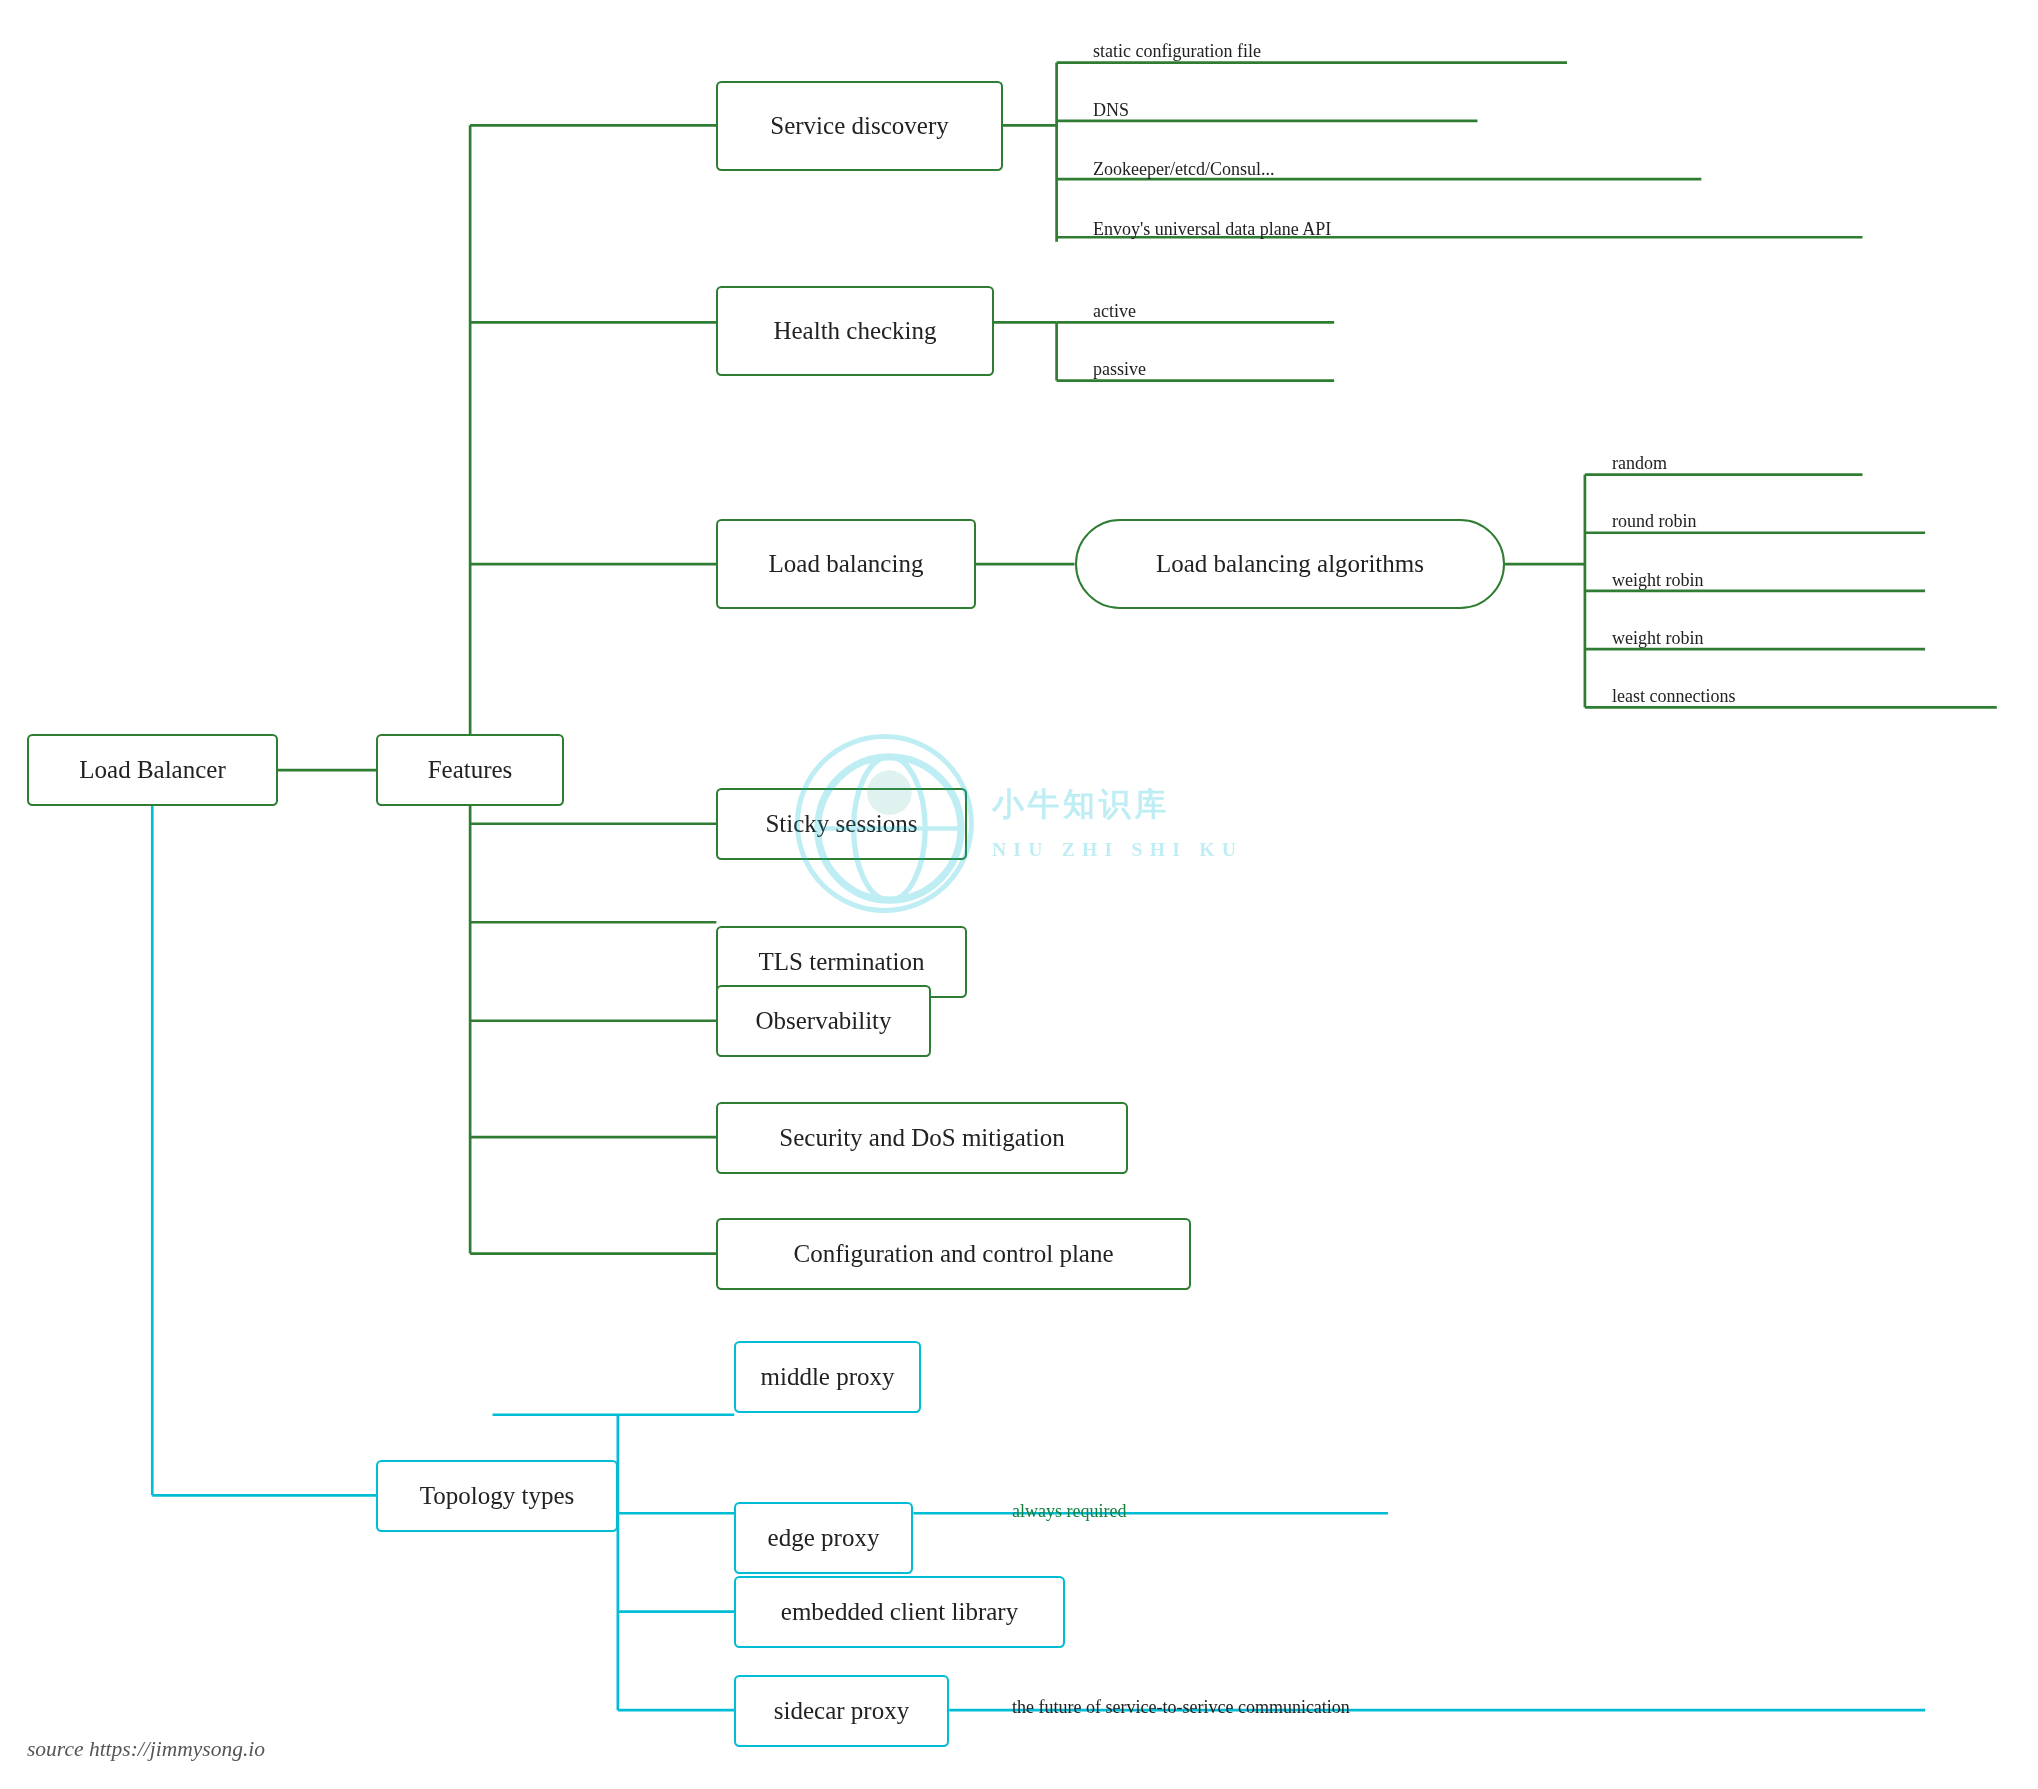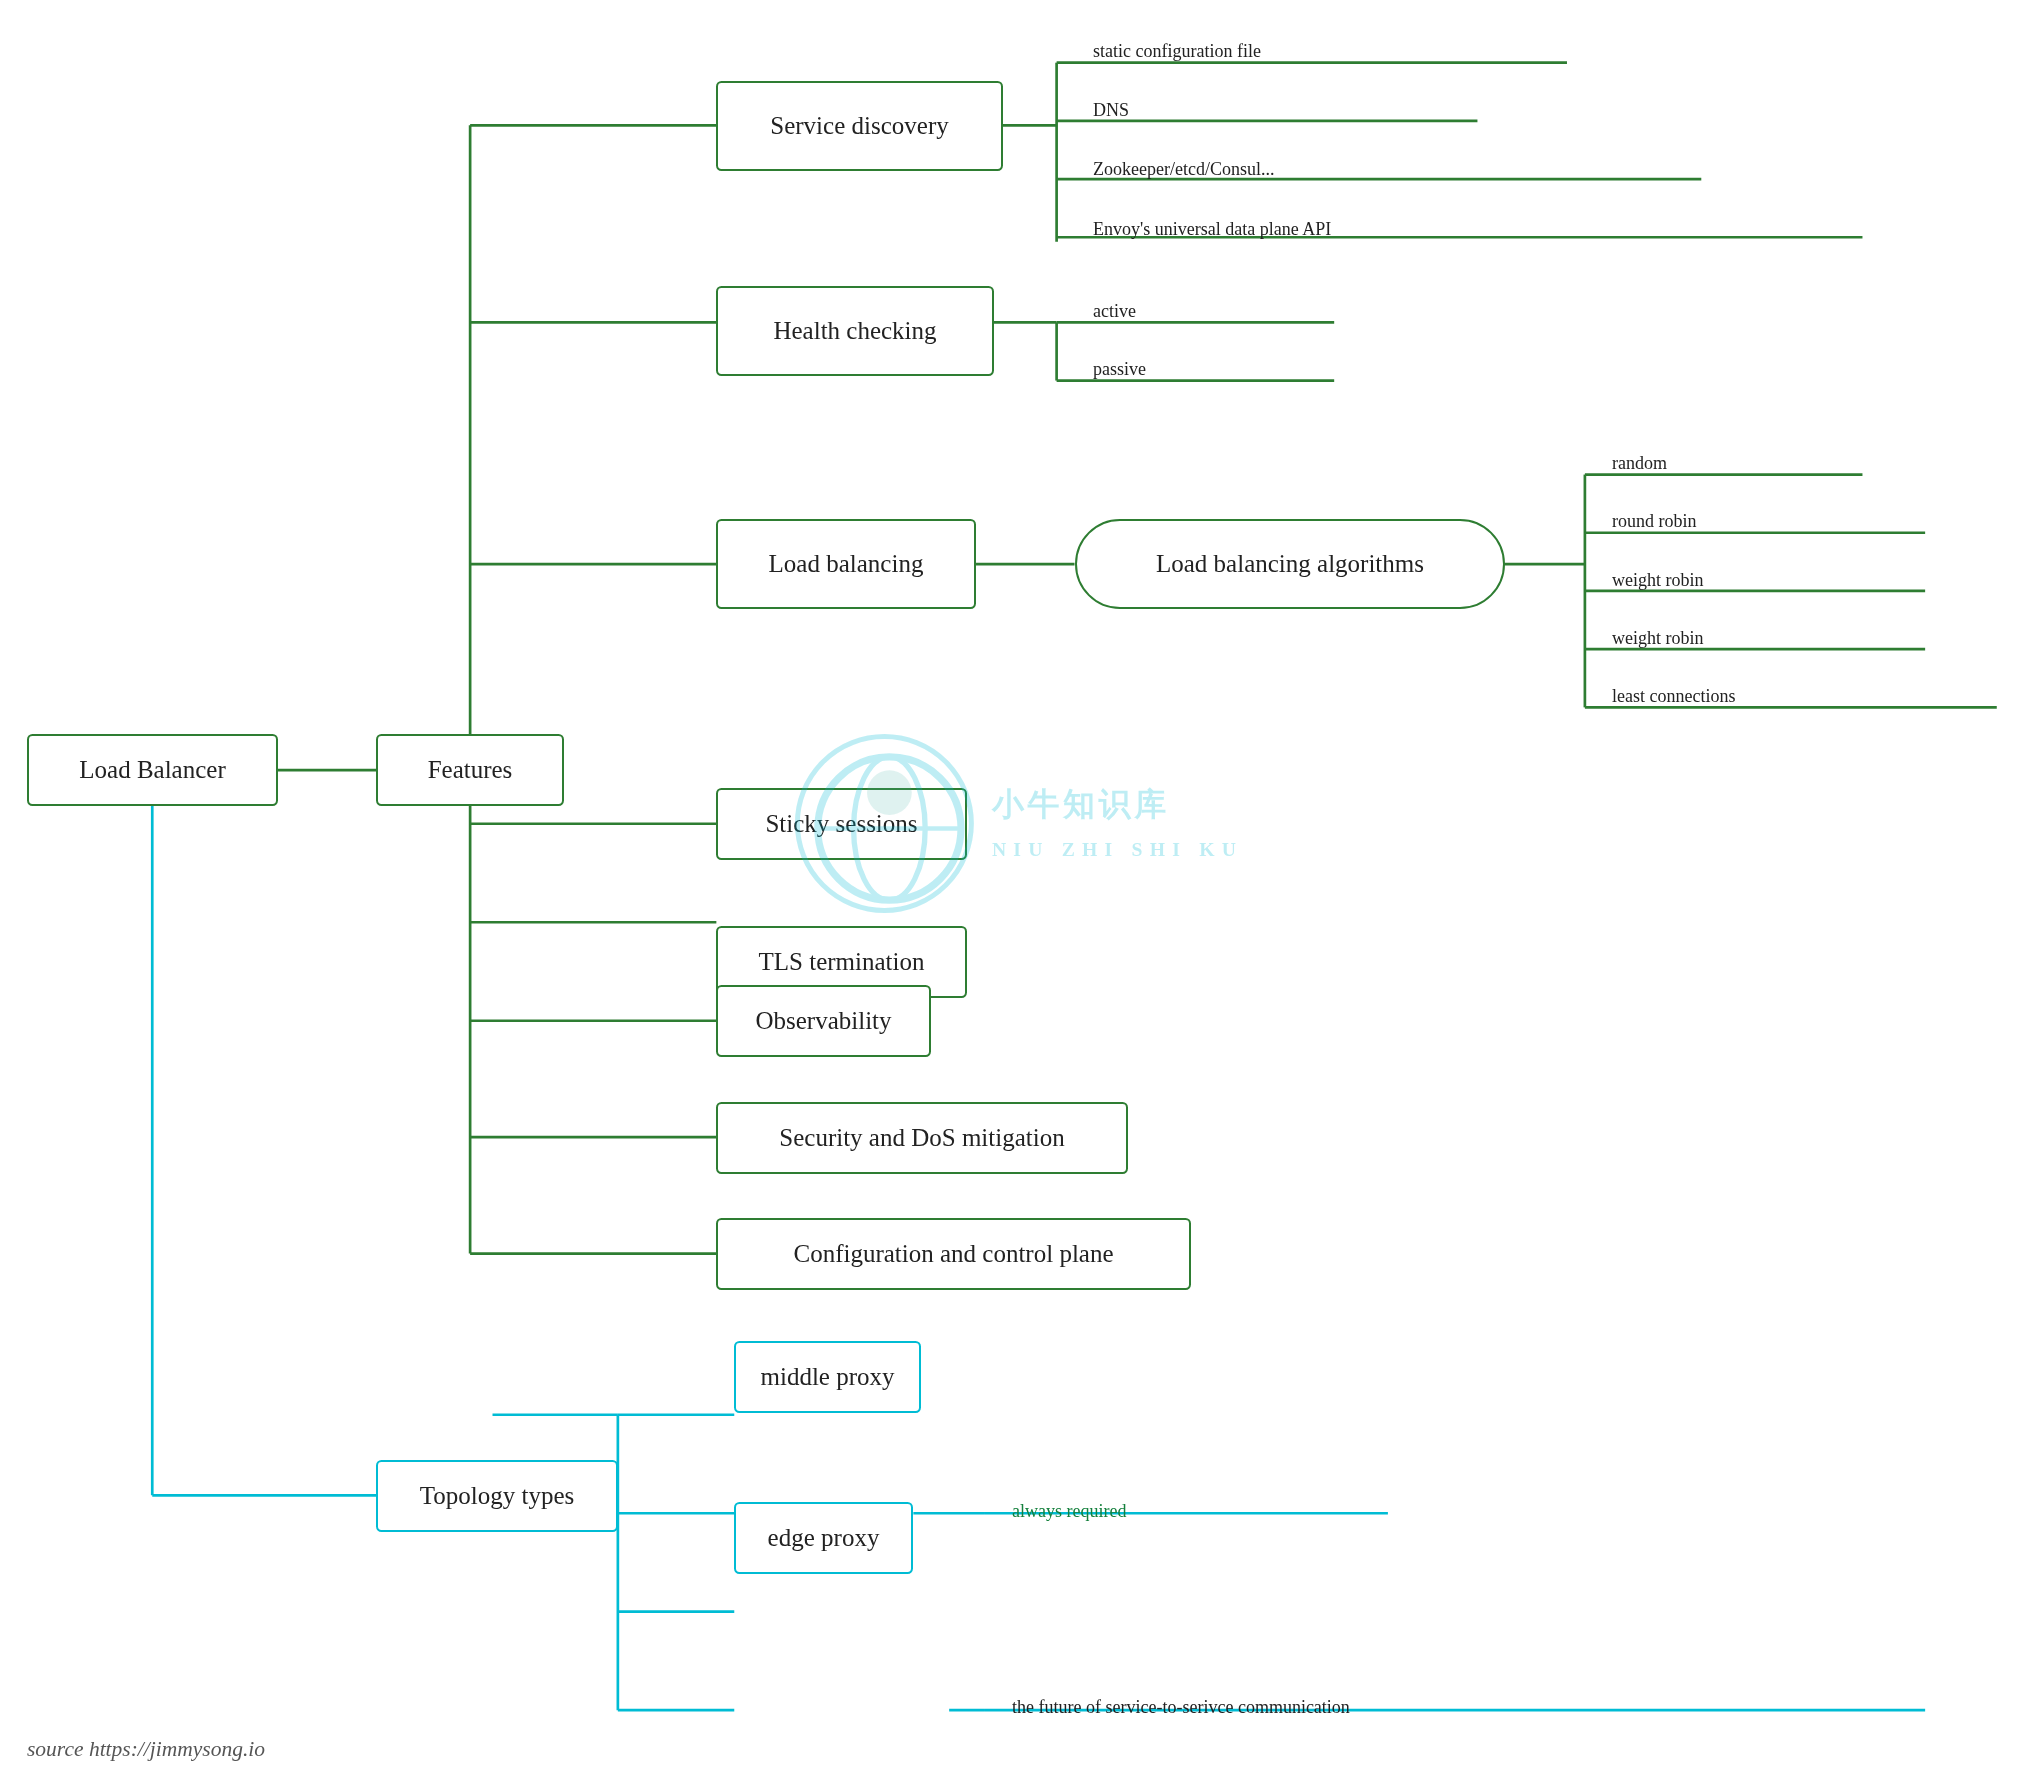--- a/index.html
+++ b/index.html
@@ -218,21 +218,27 @@
   </div>
 
   <div class="node node-cyan" style="left:734px; top:1341px; width:187px; height:72px;">
     <span>middle proxy</span>
   </div>
 
   <div class="node node-cyan" style="left:734px; top:1478px; width:179px; height:72px;margin-top:24px;">
     <span>edge proxy</span>
   </div>
 
-
+  <div class="node node-cyan" style="left:734px; top:1576px; width:331px; height:72px;">
+    <span>embedded client library</span>
+  </div>
+
+  <div class="node node-cyan" style="left:734px; top:1675px; width:215px; height:72px;">
+    <span>sidecar proxy</span>
+  </div>
 
   <span class="node-text" style="left:1093px; top:41px;">static configuration file</span>
 
   <span class="node-text" style="left:1093px; top:100px;">DNS</span>
 
   <span class="node-text" style="left:1093px; top:159px;">Zookeeper/etcd/Consul...</span>
 
   <span class="node-text" style="left:1093px; top:219px;">Envoy's universal data plane API</span>
 
   <span class="node-text" style="left:1093px; top:301px;">active</span>

